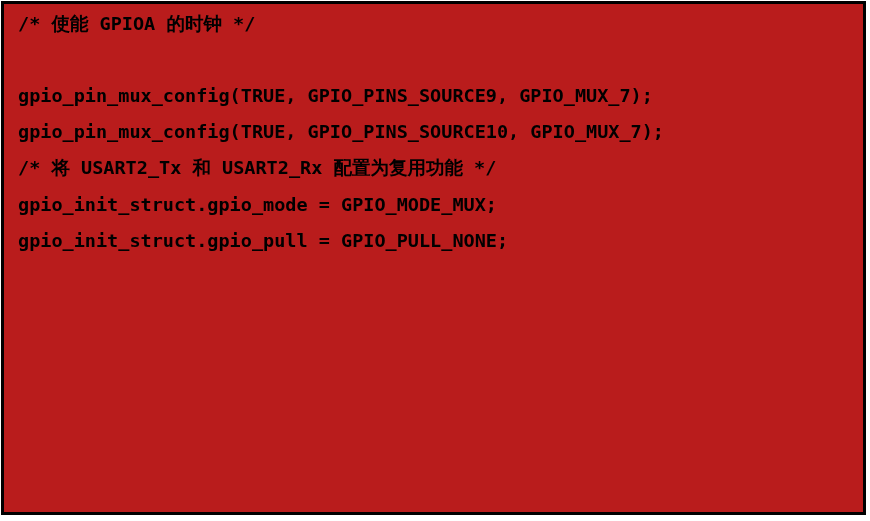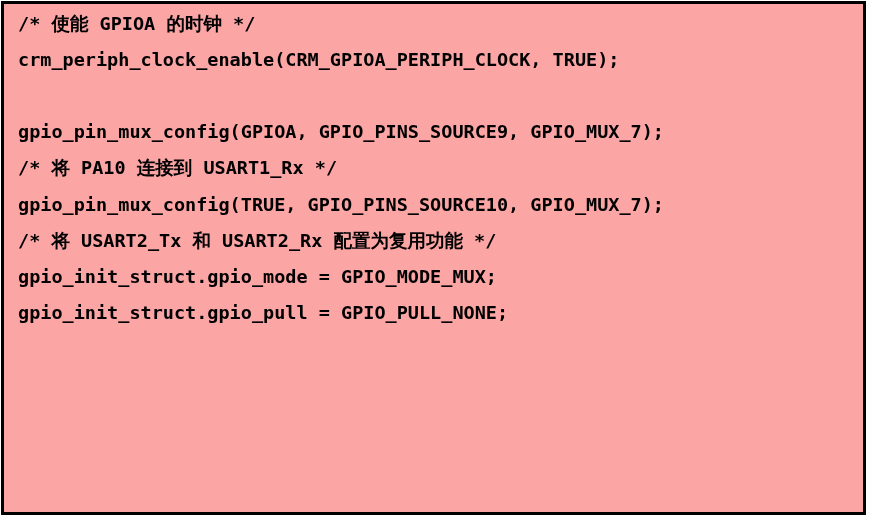--- a/index.html
+++ b/index.html
@@ -15,42 +15,40 @@
     font-family: "DejaVu Sans Mono", monospace;
   }
   .code-frame {
     position: absolute;
     left: 1px;
     top: 1px;
     width: 865px;
     height: 514px;
     box-sizing: border-box;
     border: 3px solid #000000;
-    background: #fca5a5;
+    background: #b91c1c;
     padding: 1px 0 0 14px;
     overflow: hidden;
   }
   .code-line {
     height: 36.2px;
     display: flex;
     align-items: center;
     white-space: pre;
     font-family: "DejaVu Sans Mono", monospace;
     font-size: 18.5px;
     font-weight: bold;
     color: #000000;
     letter-spacing: 0;
   }
 </style>
 </head>
 <body>
 
 <div class="code-frame" id="code-block">
     <div class="code-line">/* 使能 GPIOA 的时钟 */</div>
-    <div class="code-line">crm_periph_clock_enable(CRM_GPIOA_PERIPH_CLOCK, TRUE);</div>
     <div class="code-line"></div>
-    <div class="code-line">gpio_pin_mux_config(GPIOA, GPIO_PINS_SOURCE9, GPIO_MUX_7);</div>
-    <div class="code-line">/* 将 PA10 连接到 USART1_Rx */</div>
+    <div class="code-line">gpio_pin_mux_config(TRUE, GPIO_PINS_SOURCE9, GPIO_MUX_7);</div>
     <div class="code-line">gpio_pin_mux_config(TRUE, GPIO_PINS_SOURCE10, GPIO_MUX_7);</div>
     <div class="code-line">/* 将 USART2_Tx 和 USART2_Rx 配置为复用功能 */</div>
     <div class="code-line">gpio_init_struct.gpio_mode = GPIO_MODE_MUX;</div>
     <div class="code-line">gpio_init_struct.gpio_pull = GPIO_PULL_NONE;</div>
   </div>
 
 </body></html>

